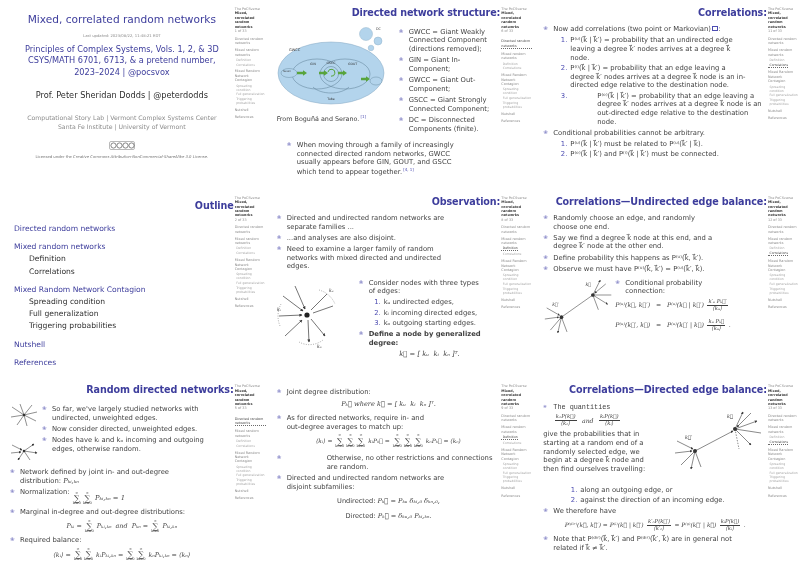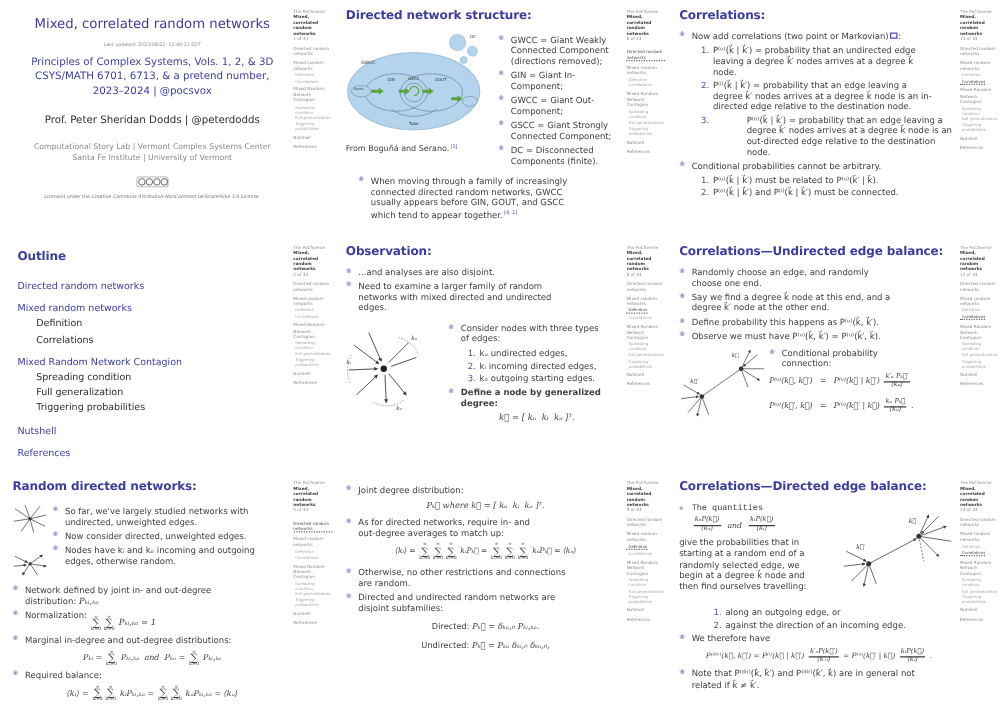--- a/index.html
+++ b/index.html
@@ -9,21 +9,21 @@
   .content{position:absolute;left:0;top:0;right:33px;bottom:0;padding:6px 0 0 10px;}
   
   .sb{position:absolute;top:7px;right:1px;width:31px;font-size:3.4px;line-height:1.3;color:#909090;}
   .sb-brand{color:#8a8a8a;}
   .sb-deck{color:#3b3b3b;font-weight:bold;}
   .sb-page{color:#8a8a8a;margin-bottom:3px;}
   .sb-item{margin-top:2.8px;color:#8a8a8a;cursor:pointer;}
   .sb-item.lvl2{margin-top:0.8px;padding-left:1.5px;color:#a9a9a9;font-size:3.1px;}
   .sb-item.active{color:#4a4a4a;border-bottom:0.5px dotted #6a6a6a;display:inline-block;}
   
-  .stitle{font-size:9.6px;font-weight:bold;color:#3d3d9c;margin:1px 0 6px;letter-spacing:-0.1px;}
+  .stitle{font-size:9.6px;font-weight:bold;color:#3d3d9c;margin:1px 0 6px;letter-spacing:-0.1px;text-align:right;}
   
   .b{display:flex;margin:2.5px 0;}
   .bi{flex:none;width:10px;color:#9090cc;font-size:5.6px;line-height:1.4;}
   .bt{flex:1;}
   .ni{display:flex;margin:1.5px 0;}
   .nn{flex:none;width:8px;text-align:right;margin-right:3px;color:#4d4db2;}
   .nt{flex:1;}
   .ref{color:#4d4db2;font-size:4px;vertical-align:super;margin-left:1px;cursor:pointer;}
   .linkbox{display:inline-block;width:3.6px;height:3.6px;border:0.6px solid #4d4db2;margin:0 1px;vertical-align:baseline;cursor:pointer;}
   
@@ -244,20 +244,24 @@
         <div class="sb-item lvl1">Nutshell</div>
         <div class="sb-item lvl1">References</div>
       </aside>
   </section>
 
   <section class="cell">
     <div class="content">
       <div class="stitle">Observation:</div>
       <div class="b">
           <span class="bi">❀</span>
+          <span class="bt" style="max-width:160px;">Directed and undirected random networks are separate families ...</span>
+        </div>
+      <div class="b">
+          <span class="bi">❀</span>
           <span class="bt" style="max-width:160px;">...and analyses are also disjoint.</span>
         </div>
       <div class="b">
           <span class="bi">❀</span>
           <span class="bt" style="max-width:168px;">Need to examine a larger family of random networks with mixed directed and undirected edges.</span>
         </div>
       <div class="cols" style="margin-top:5px;">
         <div style="width:82px;flex:none;">
           <svg class="dgsvg" width="66" height="68" viewBox="0 0 66 68" style="margin-top:6px;">
             <line x1="6" y1="14" x2="26" y2="29" stroke="#3a3a3a" stroke-width="0.7" marker-end="url(#ah)"></line>
@@ -433,28 +437,28 @@
           <span class="bt">Joint degree distribution:</span>
         </div>
       <div class="fc" style="font-size:6.6px;">Pₖ⃗ where k⃗ = [ kᵤ  kᵢ  kₒ ]ᵀ.</div>
       <div class="b small-gap">
           <span class="bi">❀</span>
           <span class="bt" style="max-width:148px;">As for directed networks, require in- and out-degree averages to match up:</span>
         </div>
       <div class="fc" style="font-size:6px;"><span>⟨kᵢ⟩ = </span><span class="msum"><span class="lim">∞</span><span class="sig">∑</span><span class="lim">kᵤ=0</span></span><span class="msum"><span class="lim">∞</span><span class="sig">∑</span><span class="lim">kᵢ=0</span></span><span class="msum"><span class="lim">∞</span><span class="sig">∑</span><span class="lim">kₒ=0</span></span><span> kᵢPₖ⃗ = </span><span class="msum"><span class="lim">∞</span><span class="sig">∑</span><span class="lim">kᵤ=0</span></span><span class="msum"><span class="lim">∞</span><span class="sig">∑</span><span class="lim">kᵢ=0</span></span><span class="msum"><span class="lim">∞</span><span class="sig">∑</span><span class="lim">kₒ=0</span></span><span> kₒPₖ⃗ = ⟨kₒ⟩</span></div>
       <div class="b small-gap">
           <span class="bi">❀</span>
-          <span class="bt" style="max-width:172px;">Otherwise, no other restrictions and connections are random.</span>
+          <span class="bt" style="max-width:172px;margin-left:40px;">Otherwise, no other restrictions and connections are random.</span>
         </div>
       <div class="b">
           <span class="bi">❀</span>
           <span class="bt" style="max-width:158px;">Directed and undirected random networks are disjoint subfamilies:</span>
         </div>
+      <div class="fc" style="font-size:6.6px;margin-top:6px;"><span style="font-style:normal;font-family:'DejaVu Sans',sans-serif;">Undirected: </span><span class="math">Pₖ⃗ = Pₖᵤ δₖᵢ,₀ δₖₒ,₀,</span></div>
       <div class="fc" style="font-size:6.6px;margin-top:6px;"><span style="font-style:normal;font-family:'DejaVu Sans',sans-serif;">Directed: </span><span class="math">Pₖ⃗ = δₖᵤ,₀ Pₖᵢ,ₖₒ.</span></div>
-      <div class="fc" style="font-size:6.6px;margin-top:6px;"><span style="font-style:normal;font-family:'DejaVu Sans',sans-serif;">Undirected: </span><span class="math">Pₖ⃗ = Pₖᵤ δₖᵢ,₀ δₖₒ,₀,</span></div>
     </div>
     <aside class="sb"><div class="sb-brand">The PoCSverse</div><div class="sb-deck">Mixed, correlated random networks</div><div class="sb-page">9 of 33</div><div class="sb-item lvl1">Directed random networks</div><div class="sb-item lvl1">Mixed random networks</div><div class="sb-item lvl2 active">Definition</div><div class="sb-item lvl2">Correlations</div><div class="sb-item lvl1">Mixed Random Network Contagion</div><div class="sb-item lvl2">Spreading condition</div><div class="sb-item lvl2">Full generalization</div><div class="sb-item lvl2">Triggering probabilities</div><div class="sb-item lvl1">Nutshell</div><div class="sb-item lvl1">References</div></aside>
   </section>
 
   <section class="cell">
     <div class="content">
       <div class="stitle">Correlations—Directed edge balance:</div>
       <div class="cols">
         <div style="width:128px;flex:none;">
           <div class="b" style="margin-top:0;font-family:Liberation Mono, monospace;">

